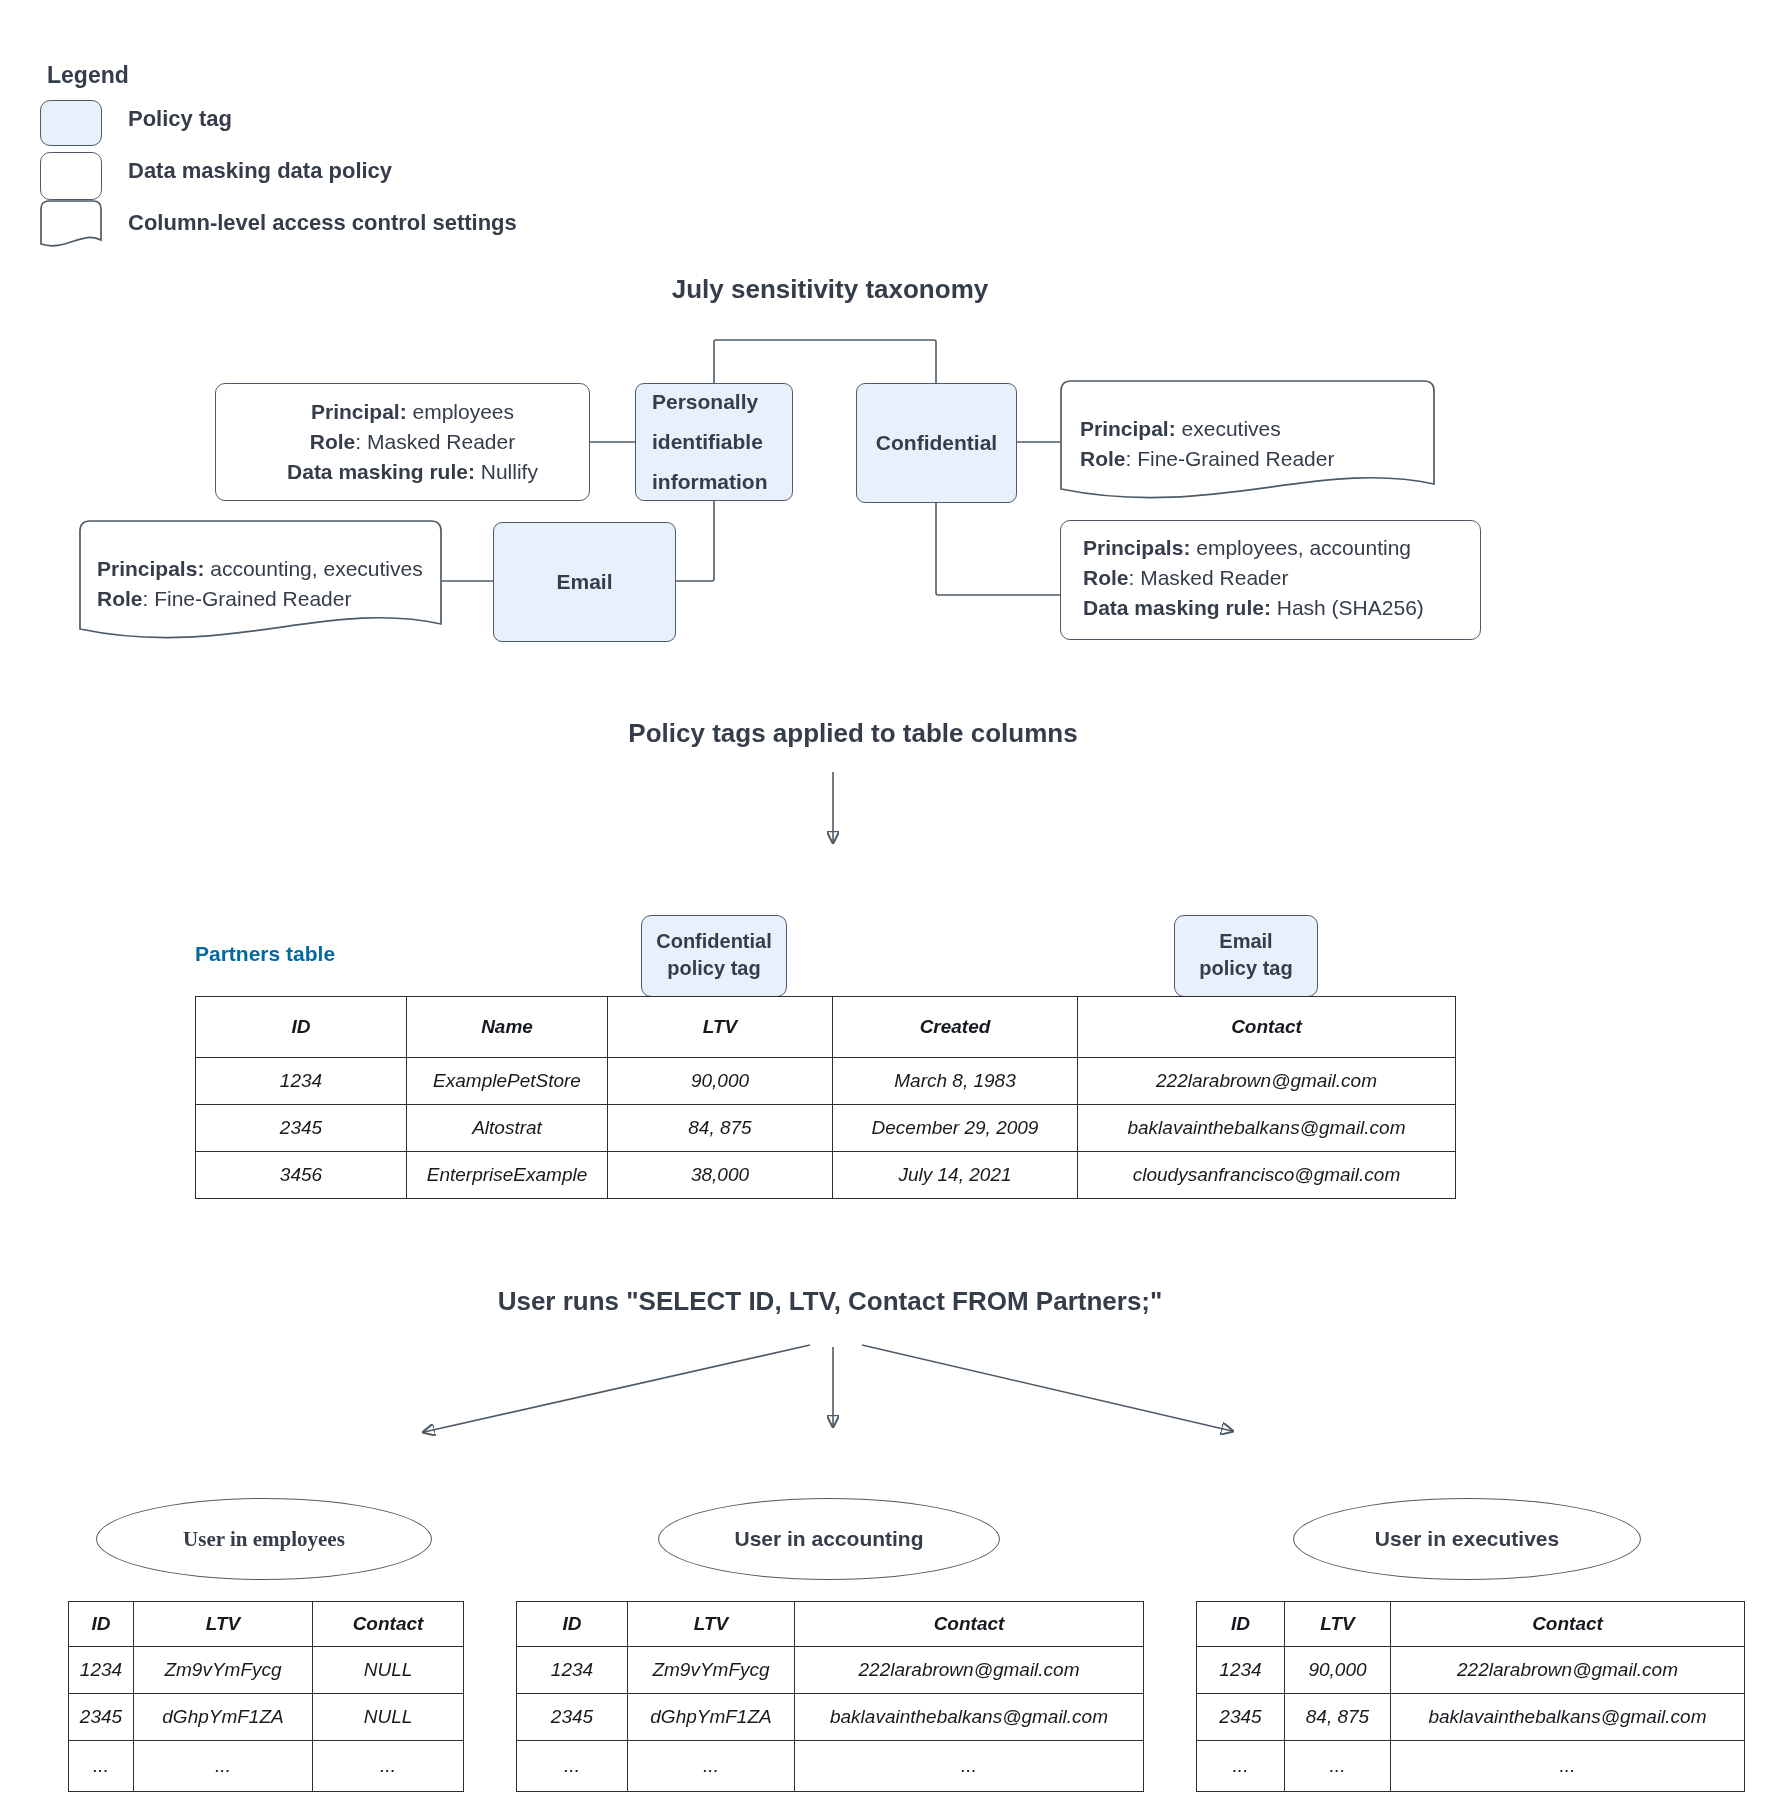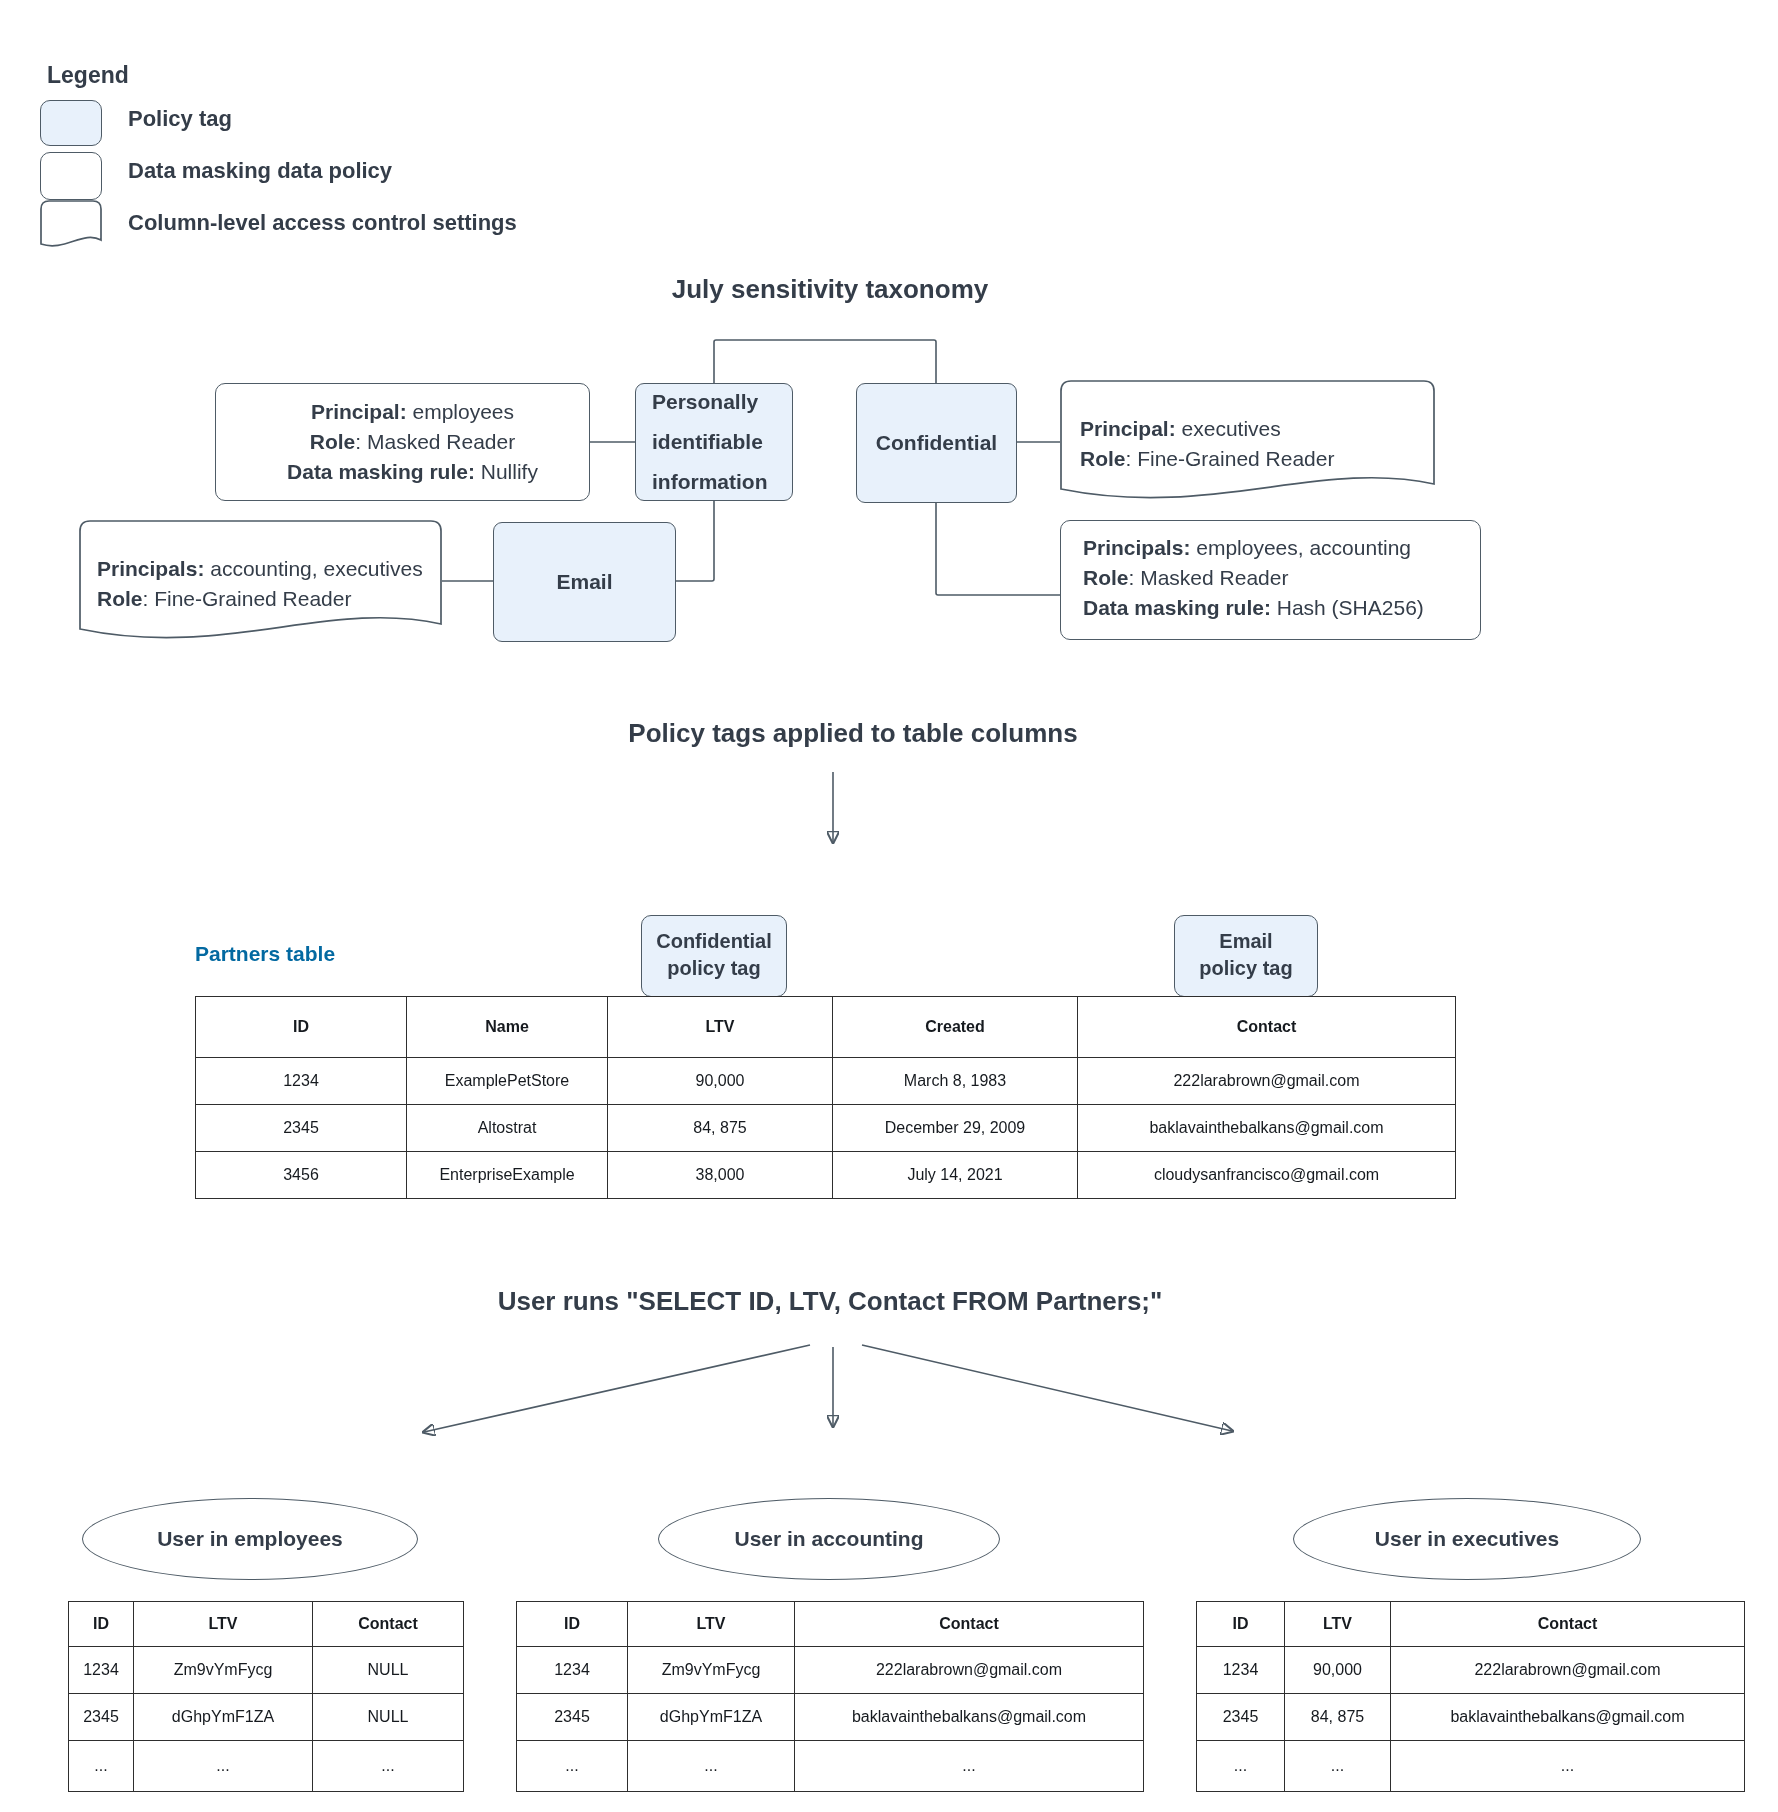--- a/index.html
+++ b/index.html
@@ -40,21 +40,21 @@
   .wavy svg{position:absolute;left:0;top:0;}
   .wavy .wtext{position:absolute;left:0;top:0;padding:34px 0 0 20px;}
   
   .ptag{background:#e8f1fb;border:1.7px solid #4e5b66;border-radius:10px;box-sizing:border-box;
         text-align:center;font-weight:bold;font-size:20px;line-height:27px;padding-top:12px;}
   #tagConf{left:641px;top:915px;width:146px;height:82px;}
   #tagEmail{left:1174px;top:915px;width:144px;height:82px;}
   #partnersLabel{left:195px;top:942px;font-size:21px;font-weight:bold;color:#0369a1;}
   
   table{border-collapse:collapse;background:#fff;table-layout:fixed;color:#161a1f;}
-  th,td{border:1px solid #2e2e2e;text-align:center;font-size:16px;overflow:hidden;white-space:nowrap;}
+  th,td{border:1px solid #2e2e2e;text-align:center;font-size:19px;overflow:hidden;white-space:nowrap;font-style:italic;}
   th{font-weight:bold;}
   #partnersTable{left:195px;top:996px;width:1245px;}
   #partnersTable th{height:58px;}
   #partnersTable td{height:44px;}
   #partnersTable th:nth-child(1){width:208px}
   #partnersTable th:nth-child(2){width:198px}
   #partnersTable th:nth-child(3){width:222px}
   #partnersTable th:nth-child(4){width:242px}
   #partnersTable th:nth-child(5){width:375px}
   .rtable th{height:42px;}
@@ -62,21 +62,21 @@
   .rtable tr:last-child td{height:48px;}
   #t0{left:68px;top:1601px;width:386px;}
   #t0 th:nth-child(1){width:62px}#t0 th:nth-child(2){width:176px}#t0 th:nth-child(3){width:148px}
   #t1{left:516px;top:1601px;width:618px;}
   #t1 th:nth-child(1){width:108px}#t1 th:nth-child(2){width:164px}#t1 th:nth-child(3){width:346px}
   #t2{left:1196px;top:1601px;width:539px;}
   #t2 th:nth-child(1){width:85px}#t2 th:nth-child(2){width:103px}#t2 th:nth-child(3){width:351px}
   
   .oval{border:1.7px solid #4e5b66;border-radius:50%;background:#fff;
         display:flex;align-items:center;justify-content:center;font-weight:bold;font-size:21px;}
-  #oval0{left:82px;top:1498px;width:334px;height:80px;}
+  #oval0{left:96px;top:1498px;width:334px;height:80px;font-family:Liberation Serif, serif;}
   #oval1{left:658px;top:1498px;width:340px;height:80px;}
   #oval2{left:1293px;top:1498px;width:346px;height:80px;}
 </style>
 </head>
 <body>
 
 <div id="canvas">
 
   <svg id="wires" viewBox="0 0 1778 1812">
     <defs>

